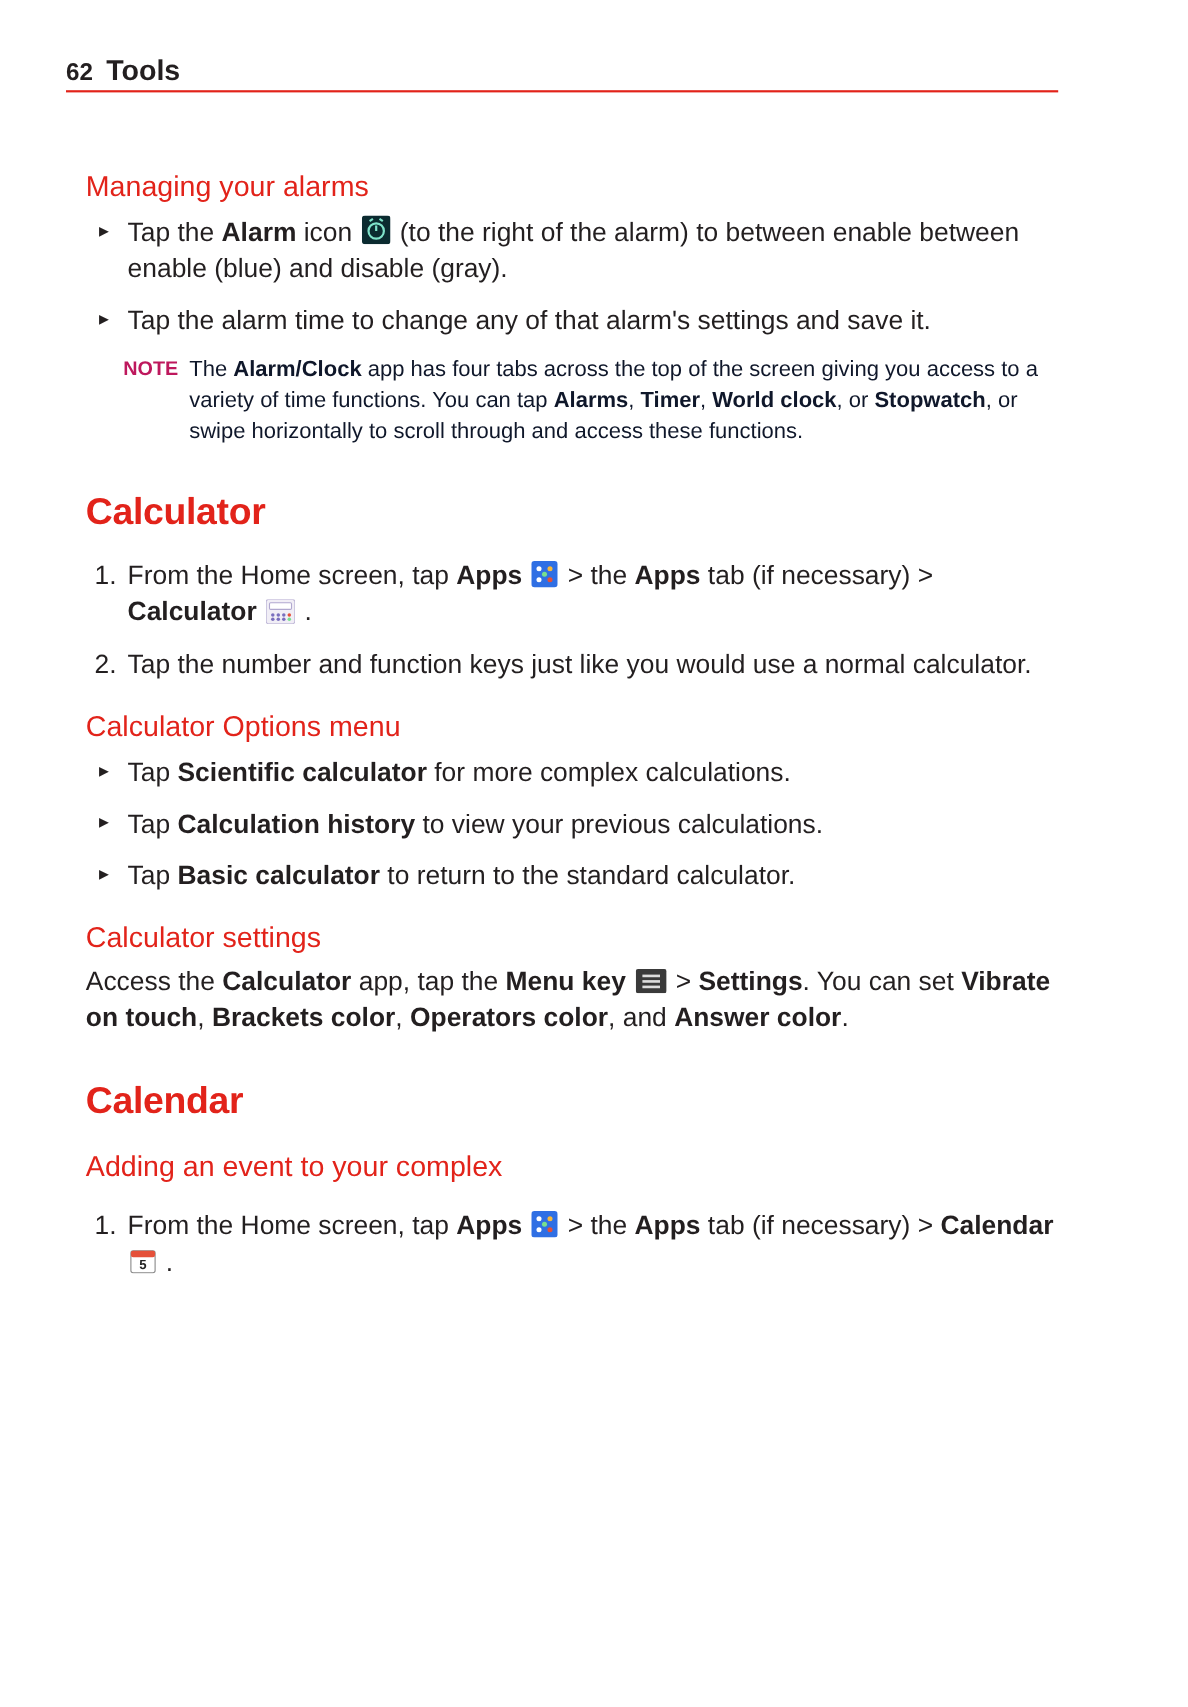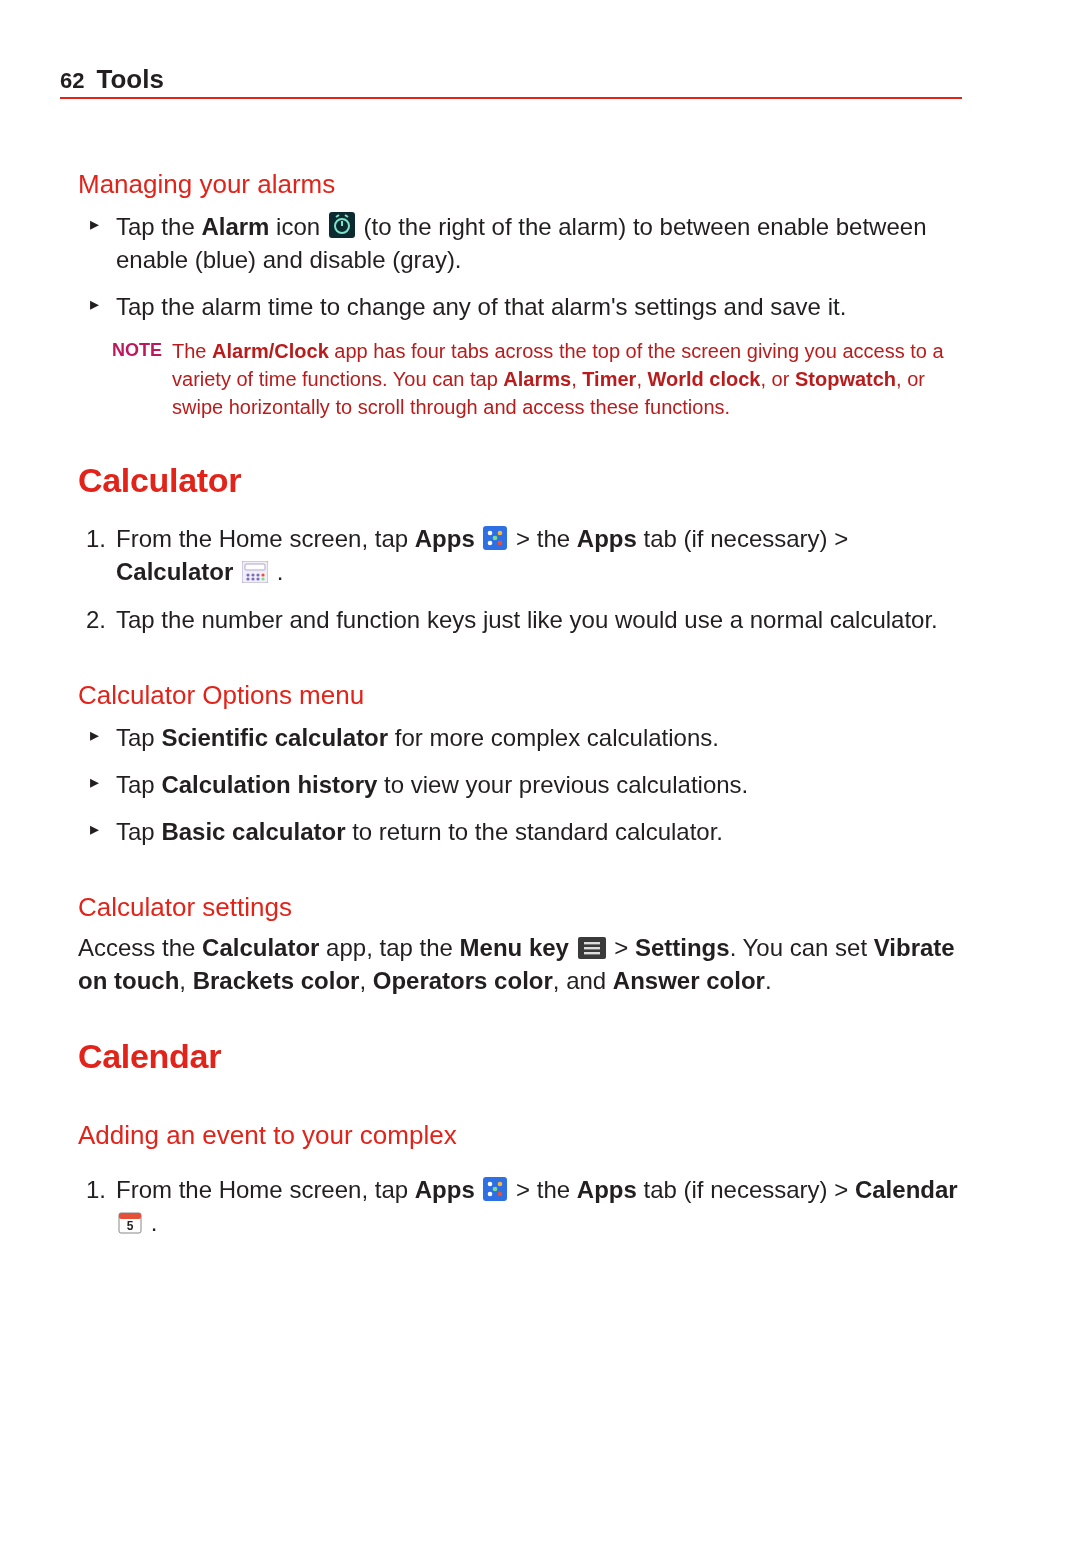--- a/index.html
+++ b/index.html
@@ -6,21 +6,21 @@
     margin: 0;
     padding: 0;
     width: 1080px;
     background: #fff;
     font-family: "Helvetica Neue", Helvetica, Arial, sans-serif;
     color: #231f20;
   }
   .page {
     width: 1020px;
     min-height: 1552px;
-    padding: 64px 58px 40px 60px;
+    padding: 49px 58px 40px 60px;
     box-sizing: border-box;
     border-radius: 22px;
   }
   .header-line {
     border-bottom: 2px solid #e2231a;
     display: flex;
     align-items: baseline;
     gap: 12px;
     padding-bottom: 2px;
     margin-bottom: 70px;
@@ -34,21 +34,21 @@
     font-weight: 600;
     text-align: center;
   }
   .content {
     margin-left: 18px;
   }
   .h-sub {
     color: #e2231a;
     font-size: 26px;
     font-weight: 500;
-    margin: 44px 0 8px 0;
+    margin: 24px 0 8px 0;
   }
   .h-major {
     color: #e2231a;
     font-size: 34px;
     font-weight: 700;
     margin: 40px 0 14px 0;
     letter-spacing: -0.3px;
   }
   p, li {
     font-size: 24px;
@@ -100,21 +100,21 @@
     line-height: 1.4;
   }
   .note-label {
     color: #be185d;
     font-weight: 700;
     white-space: nowrap;
     font-size: 18px;
     padding-top: 1px;
   }
   .note-body {
-    color: #b91c1c;
+    color: #0f172a;
     font-size: 20px;
   }
   .icon {
     display: inline-block;
     vertical-align: -3px;
     margin: 0 2px;
   }
   svg { display: block; }
 </style>
 </head>

